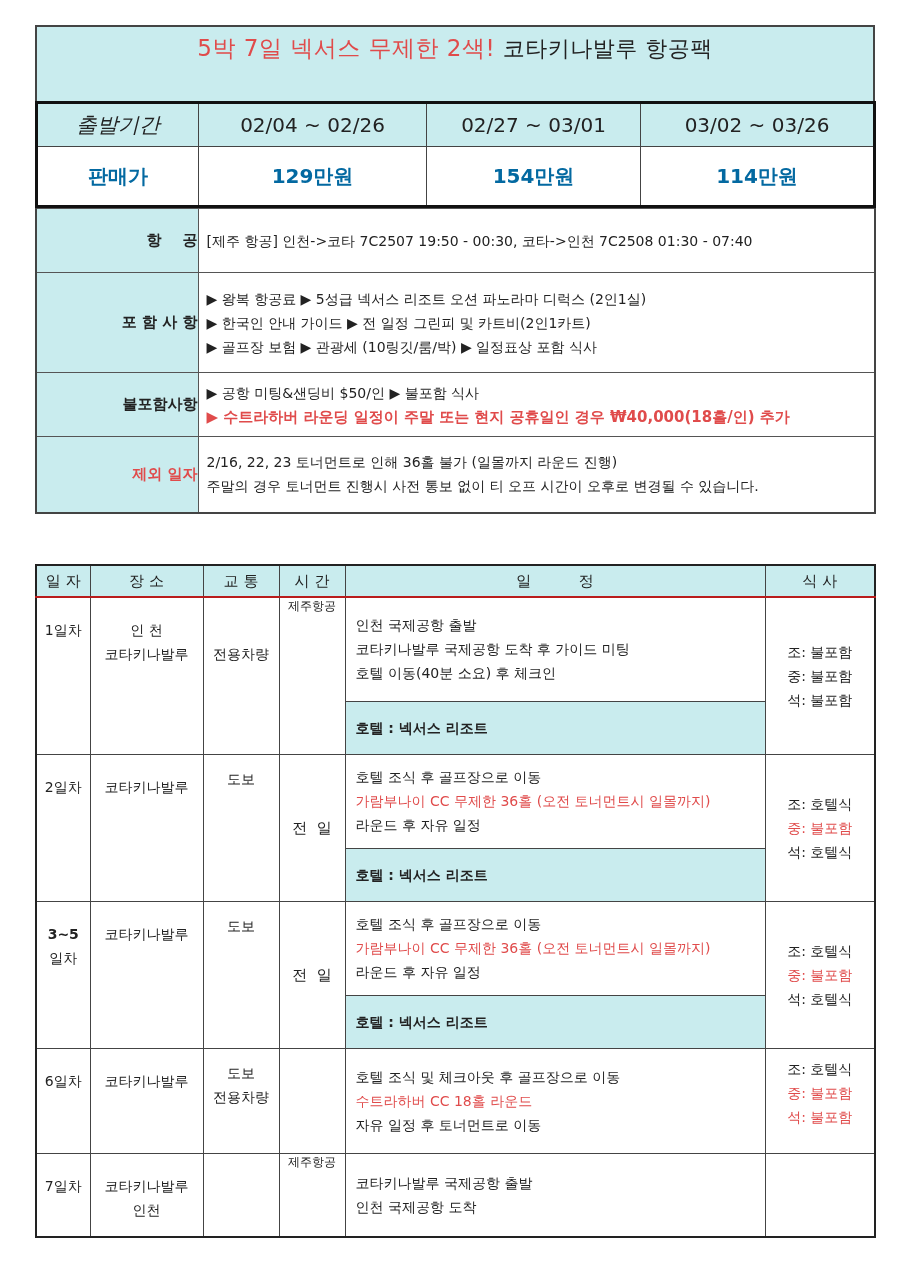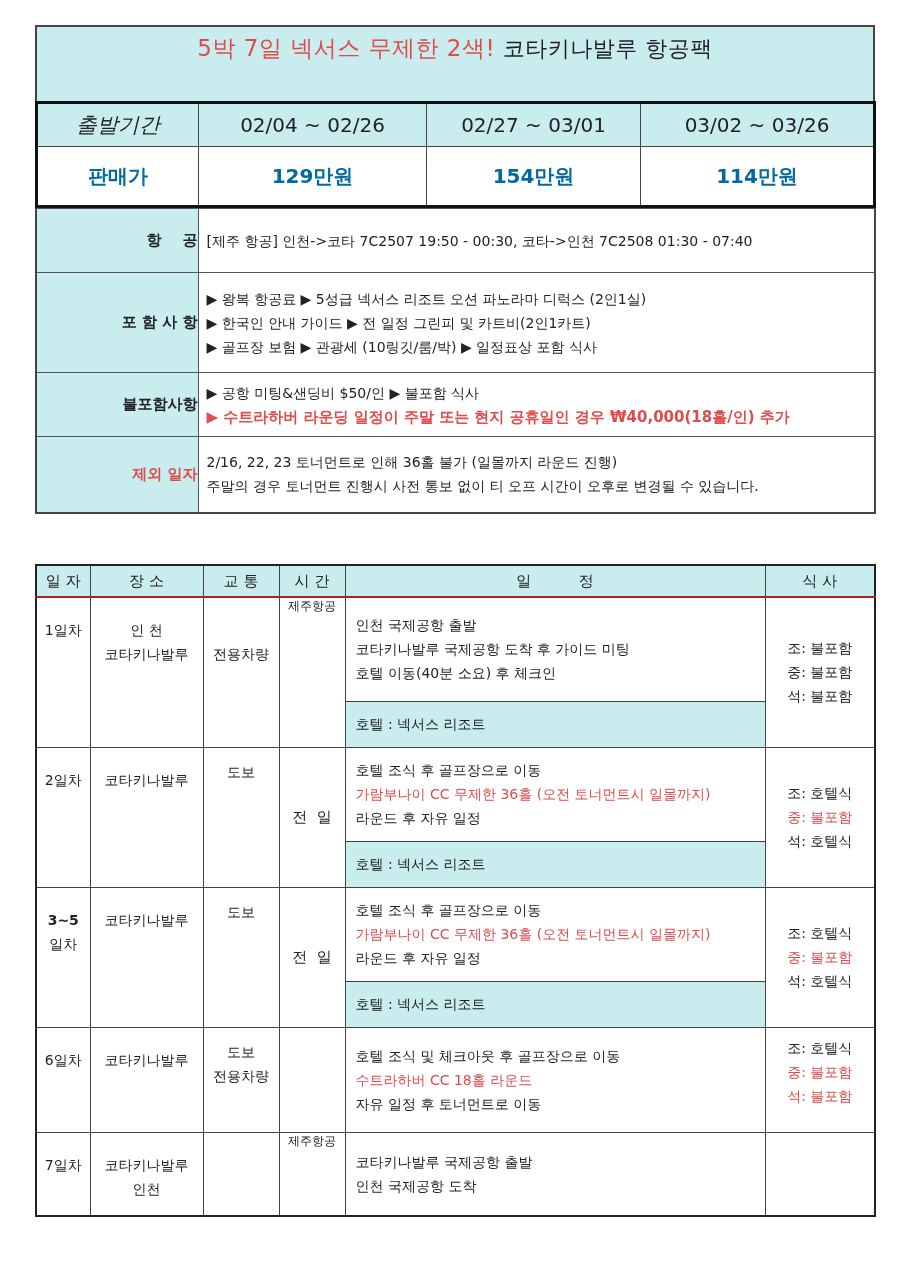--- a/index.html
+++ b/index.html
@@ -43,21 +43,21 @@
     border: 2px solid #222; border-collapse: collapse;
   }
   .itin td { border: 1px solid #444; font-size: 14px; line-height: 24px; }
   .itin .head td { background: #c9ecee; text-align: center; height: 32px; font-size: 15px; border-bottom: 2px solid #b91c1c; }
   .c-day { width: 54px; text-align: center; vertical-align: top; padding-top: 20px; }
   .c-place { width: 113px; text-align: center; vertical-align: top; padding-top: 20px; margin-left: 13px; }
   .c-trans { width: 76px; text-align: center; vertical-align: top; padding-top: 12px; }
   .c-time { width: 66px; text-align: center; vertical-align: middle; }
   .c-time.top { vertical-align: top; padding-top: 0; font-size: 12px; line-height: 16px; }
   .c-sched { padding: 0 10px; vertical-align: middle; }
-  .c-sched.hotel { background: #c9ecee; height: 46px; }
+  .c-sched.hotel { background: #c9ecee; height: 53px; font-weight: bold; }
   .c-meal { width: 110px; text-align: center; vertical-align: middle; }
 </style>
 </head>
 <body>
 
 <div class="title-box">
   <div class="title-line1">
     <span class="red">5박 7일 넥서스 무제한 2색!</span><span> 코타키나발루 항공팩</span>
   </div>
 </div>

